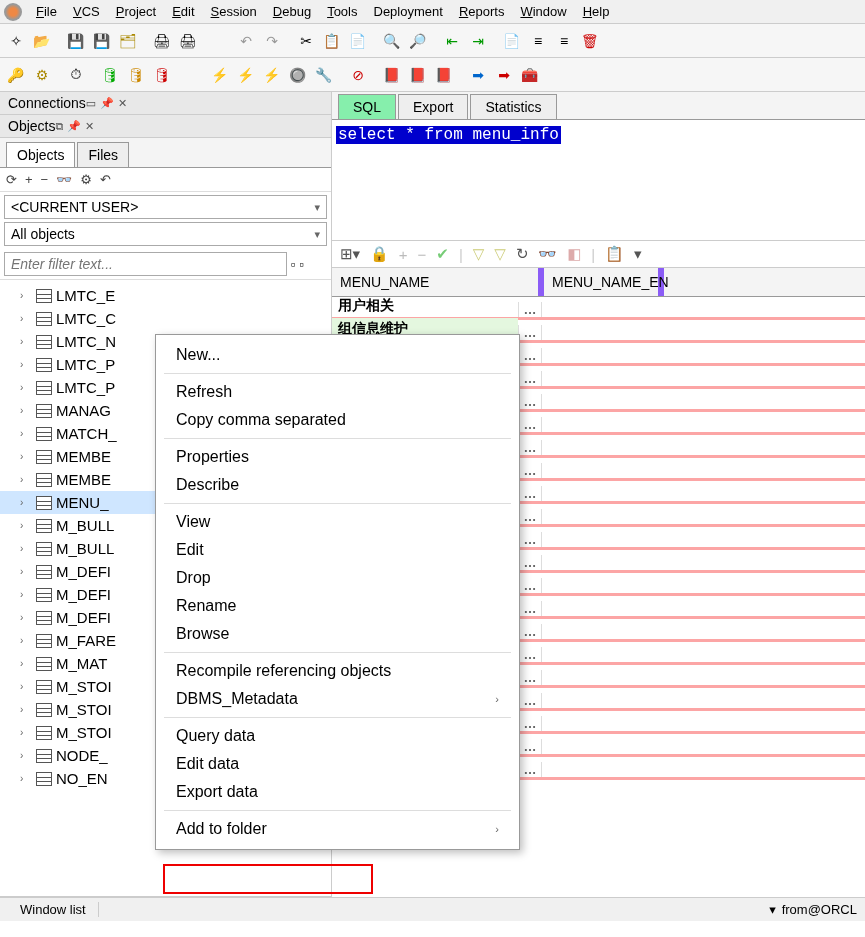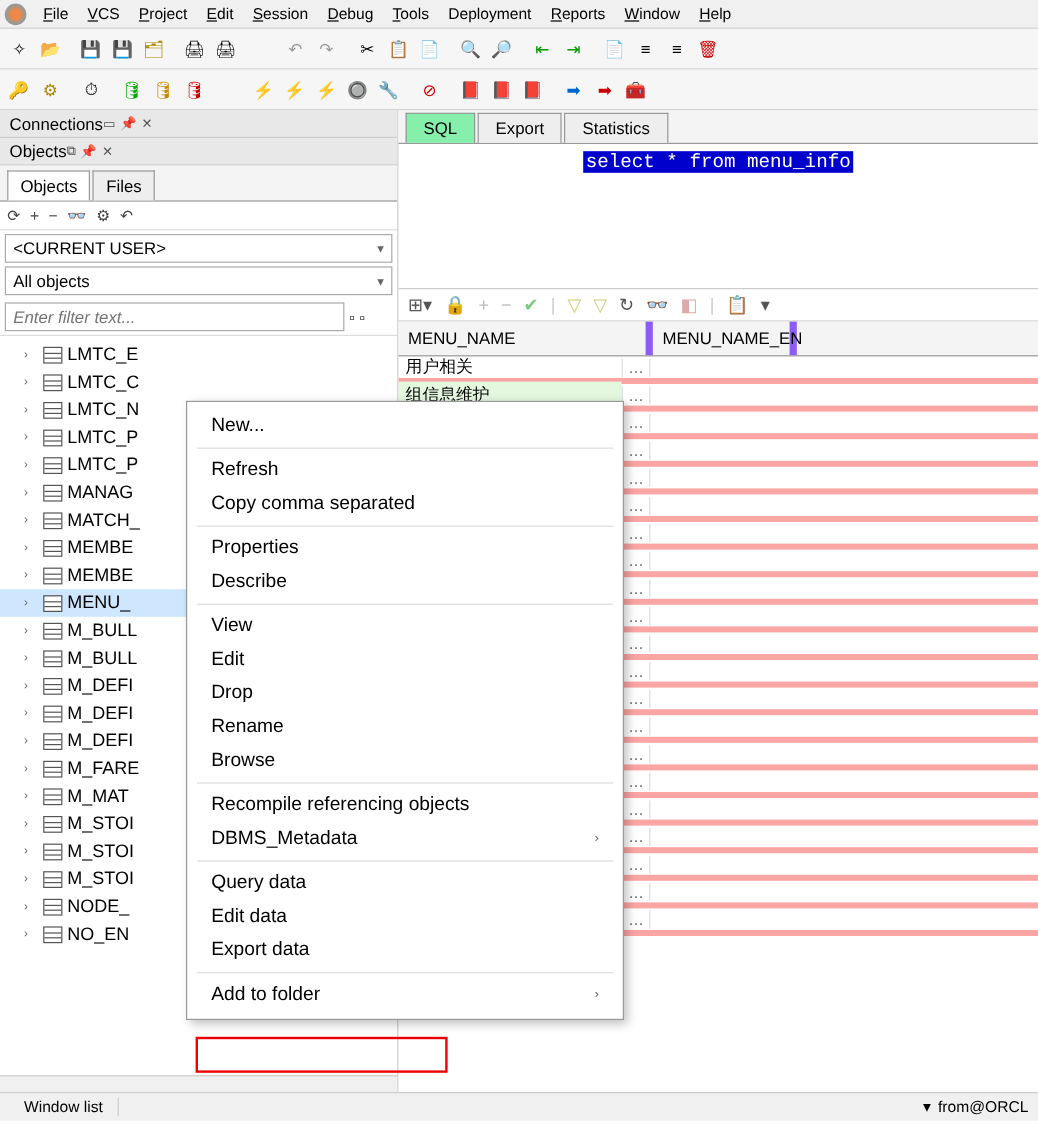--- a/index.html
+++ b/index.html
@@ -44,47 +44,47 @@
   .tree-row .caret { color:#666; width:12px; font-size:10px;}
   .tree-row .tbl-icon { width:16px; height:14px; display:inline-block; background:linear-gradient(#fff,#fff); border:1px solid #555; position:relative;}
   .tree-row .tbl-icon::before { content:""; position:absolute; left:0;right:0;top:4px;height:1px;background:#555;}
   .tree-row .tbl-icon::after { content:""; position:absolute; left:0;right:0;top:8px;height:1px;background:#555;}
   .tree-row.selected { background:#cfe6ff; }
   
   
   .sql-tabs { display:flex; background:#f4f4f4; border-bottom:1px solid #999; padding:2px 0 0 6px;}
   .sql-tab { padding:4px 14px; border:1px solid #999; border-bottom:none; background:#eee; margin-right:2px; font-size:14px;}
   .sql-tab.active { background:#86efac; }
-  .sql-editor { height:120px; padding:6px 4px; font-family:"Courier New",monospace; font-size:16px;text-align:center; }
+  .sql-editor { height:120px; padding:6px 4px; font-family:"Courier New",monospace; font-size:16px; }
   .sql-sel { background:#0000cd; color:#fff; padding:0 2px;}
   
   .mid-toolbar { display:flex; align-items:center; padding:4px 8px; gap:10px; border-top:1px solid #ccc; border-bottom:1px solid #ccc; color:#555; font-size:15px;}
   
   
   .grid-hdr { display:flex; border-bottom:1px solid #999; background:#f4f4f4; }
   .grid-hdr .col { padding:6px 8px; border-right:6px solid #8b5cf6; font-size:14px; }
   .col1 { width:212px; } .col2 { width:120px; }
   .grid-body { overflow:auto; }
-  .grid-row { display:flex; border-bottom:5px solid #fca5a5; height:23px; align-items:center;}
+  .grid-row { display:flex; border-bottom:3px solid #fca5a5; height:23px; align-items:flex-end;font-weight:bold;}
   .grid-row:nth-child(even) .cell1 { background:#e4f7df; }
   .grid-row .cell1 { width:186px; padding:2px 6px; font-size:14px; }
   .grid-row .cell-btn { width:24px; text-align:center; color:#666; border-left:1px solid #ddd; border-right:1px solid #ddd;}
   .grid-row .cell2 { width:120px; padding:2px 6px; }
   
   .hsb { height:16px; background:#f0f0f0; border-top:1px solid #ccc;}
   
   
   .ctx-menu { position:absolute; left:155px; top:334px; width:365px; background:#fff; border:1px solid #999; box-shadow:3px 3px 8px rgba(0,0,0,0.25); padding:6px 0; z-index:100;}
   .ctx-item { padding:5px 20px; cursor:default; display:flex; justify-content:space-between; align-items:center; font-size:16px;}
   .ctx-sep { height:1px; background:#ddd; margin:4px 8px; }
   .ctx-sub { color:#666; font-size:11px;}
   .ctx-highlight { position:absolute; left:163px; top:864px; width:210px; height:30px; border:2px solid #e00; z-index:101; pointer-events:none;}
   
   
-  .statusbar { position:absolute; bottom:3px; left:0; right:0; height:24px; background:#f0f0f0; border-top:1px solid #ccc; display:flex; align-items:center; padding:0 8px; font-size:13px;}
+  .statusbar { position:absolute; bottom:16px; left:0; right:0; height:24px; background:#f0f0f0; border-top:1px solid #ccc; display:flex; align-items:center; padding:0 8px; font-size:13px;}
   .statusbar .sect { padding:0 12px; border-right:1px solid #ccc;}
 </style>
 </head>
 <body>
 
 <div class="menubar">
   <span class="app-icon"></span>
   <span class="menu-item"><u>F</u>ile</span>
   <span class="menu-item"><u>V</u>CS</span>
   <span class="menu-item"><u>P</u>roject</span>

